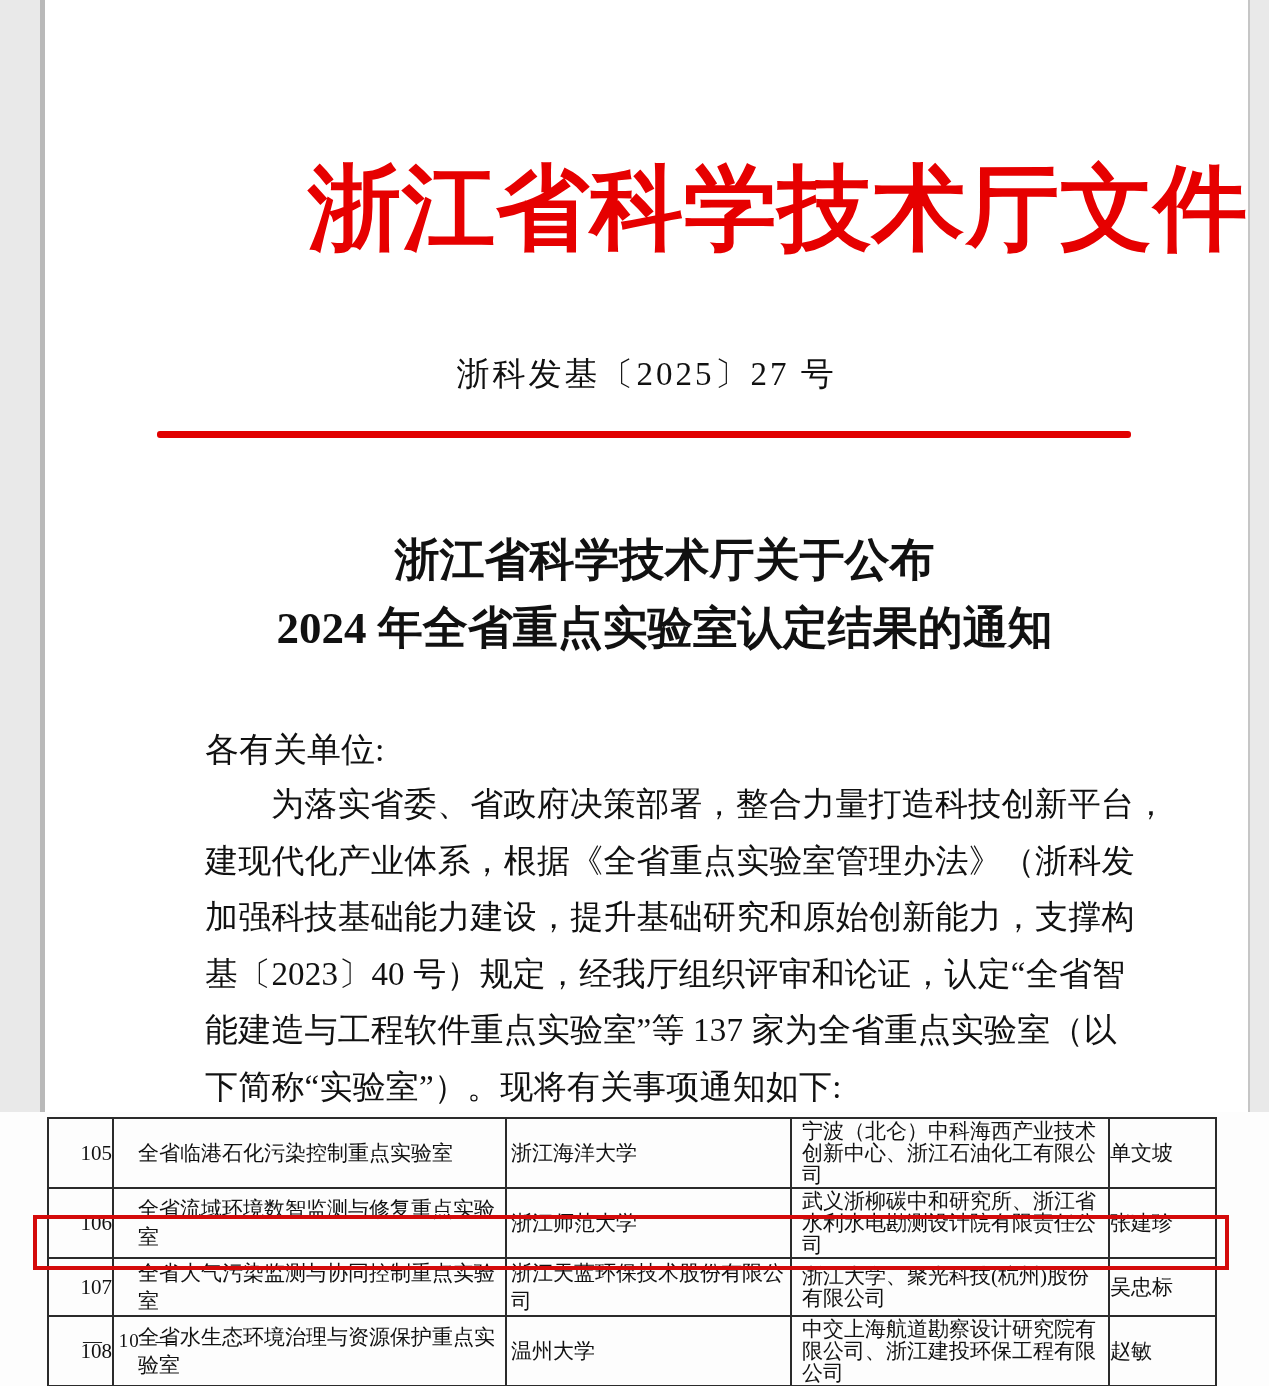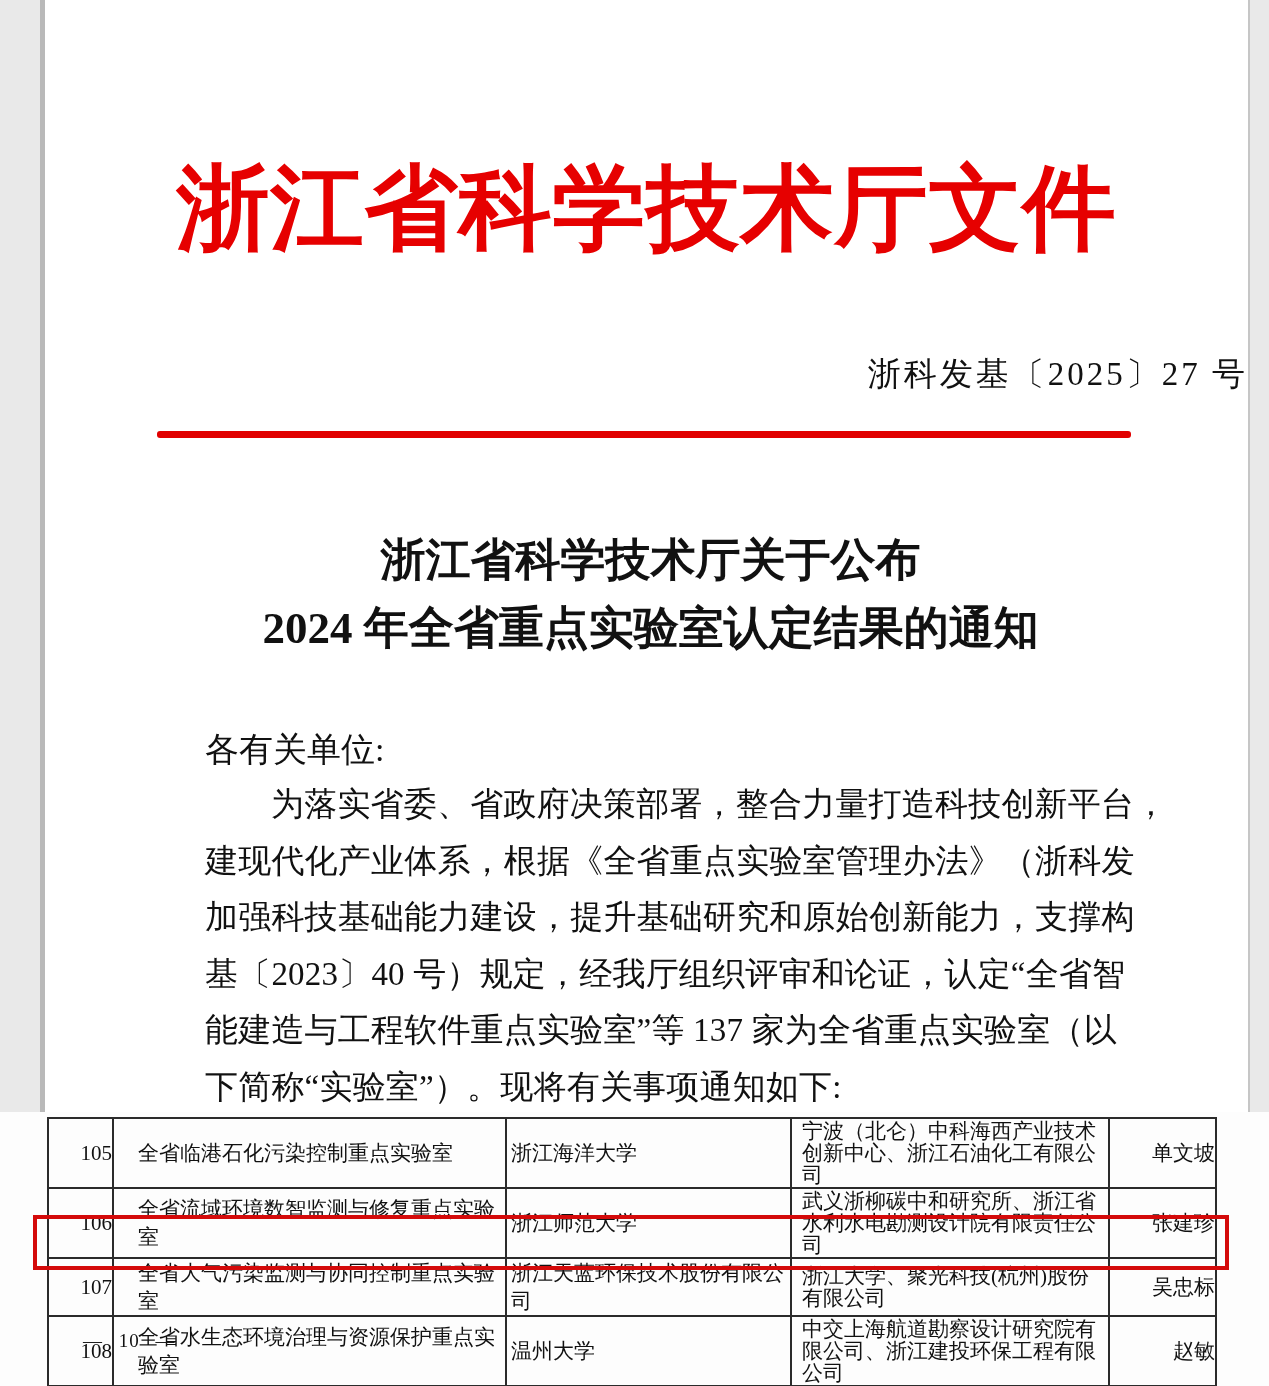--- a/index.html
+++ b/index.html
@@ -10,33 +10,33 @@
     overflow:hidden;
   }
   
   .strip-left{position:absolute;top:0;left:0;width:40px;height:1112px;background:#e9e9e9}
   .strip-left-edge{position:absolute;top:0;left:40px;width:5px;height:1112px;background:#b9b9b9}
   .strip-right{position:absolute;top:0;right:0;width:21px;height:1112px;background:#e9e9e9;border-left:2px solid #c6c6c6}
   .content{position:absolute;left:45px;top:0;width:1203px;height:1112px;background:#fff}
 
   .banner{
     position:absolute;top:146px;left:0;width:100%;
-    text-align:center;font-size:93px;font-weight:bold;
+    text-align:right;font-size:93px;font-weight:bold;
     color:#e60000;white-space:nowrap;letter-spacing:1px;
   }
   .doc-number{
     position:absolute;top:352px;left:0;width:100%;
-    text-align:right;font-size:33px;letter-spacing:3px;
+    text-align:center;font-size:33px;letter-spacing:3px;
   }
   .red-rule{
     position:absolute;top:431px;left:112px;width:974px;height:7px;
     background:#e10000;border-radius:3px;
   }
   .doc-title{
-    position:absolute;top:526px;left:4px;width:100%;
+    position:absolute;top:526px;left:18px;width:100%;
     text-align:center;font-size:45px;font-weight:bold;line-height:68px;
   }
   .salutation{position:absolute;top:727px;left:160px;font-size:34px}
   .body-text{
     position:absolute;top:776px;left:160px;width:934px;
     font-size:33px;line-height:56.5px;letter-spacing:.2px;white-space:nowrap;
   }
   .body-text p.indent{text-indent:2em}
 
   
@@ -46,21 +46,21 @@
     border-collapse:collapse;table-layout:fixed;
   }
   .lab-table td{
     border:2px solid #2b2b2b;font-size:21px;color:#111;
     vertical-align:middle;overflow:hidden;
   }
   .c-num{text-align:right;font-size:22px}
   .c-lab{padding-left:24px}
   .c-host{padding-left:4px;padding-right:4px}
   .c-partners{font-size:19.5px;line-height:22px;padding:1px 10px}
-  .c-director{text-align:right}
+  .c-director{text-align:left}
   .highlight-box{
     position:absolute;top:103px;left:33px;width:1196px;height:55px;
     border:4px solid #d40a0a;pointer-events:none;
   }
   .page-number{
     position:absolute;top:218px;left:83px;
     font-size:19px;letter-spacing:1px;word-spacing:10px;
   }
 </style>
 </head>

